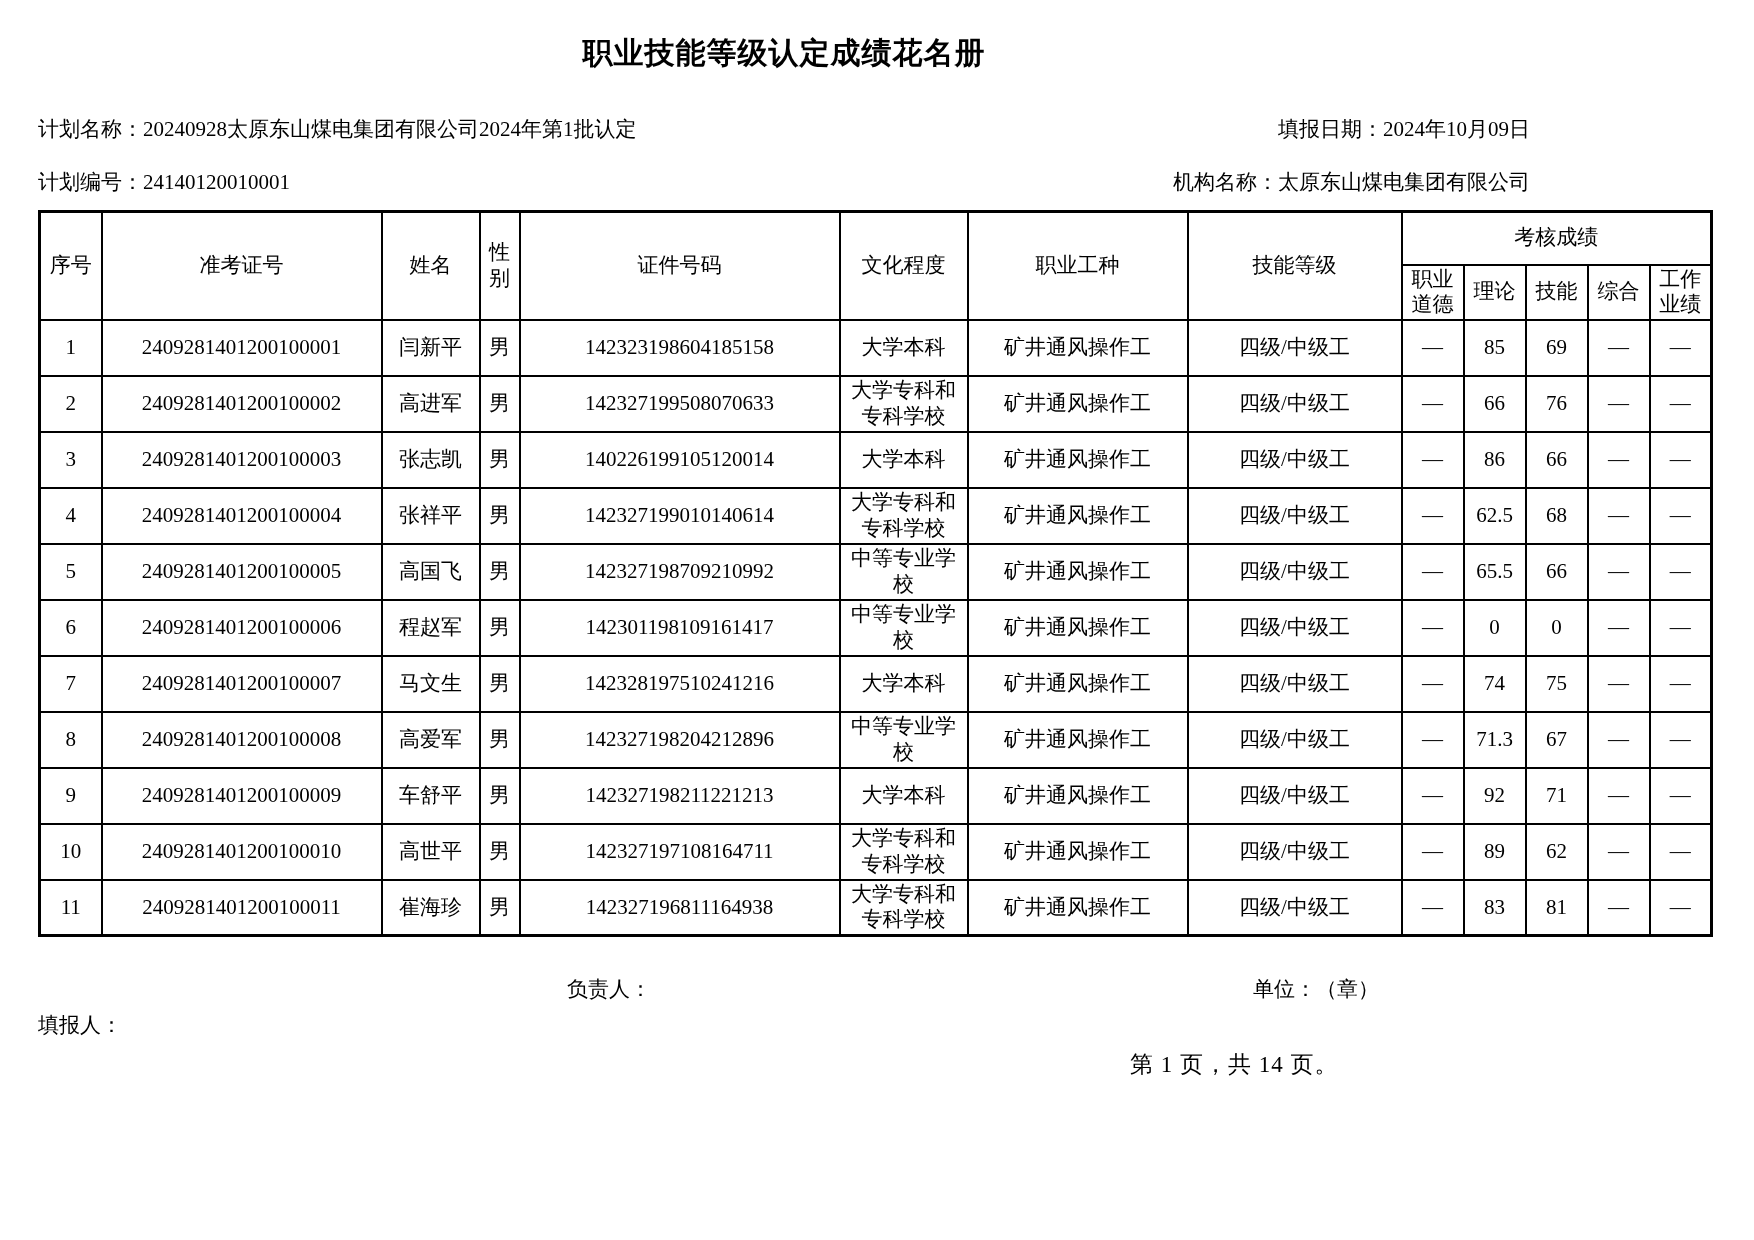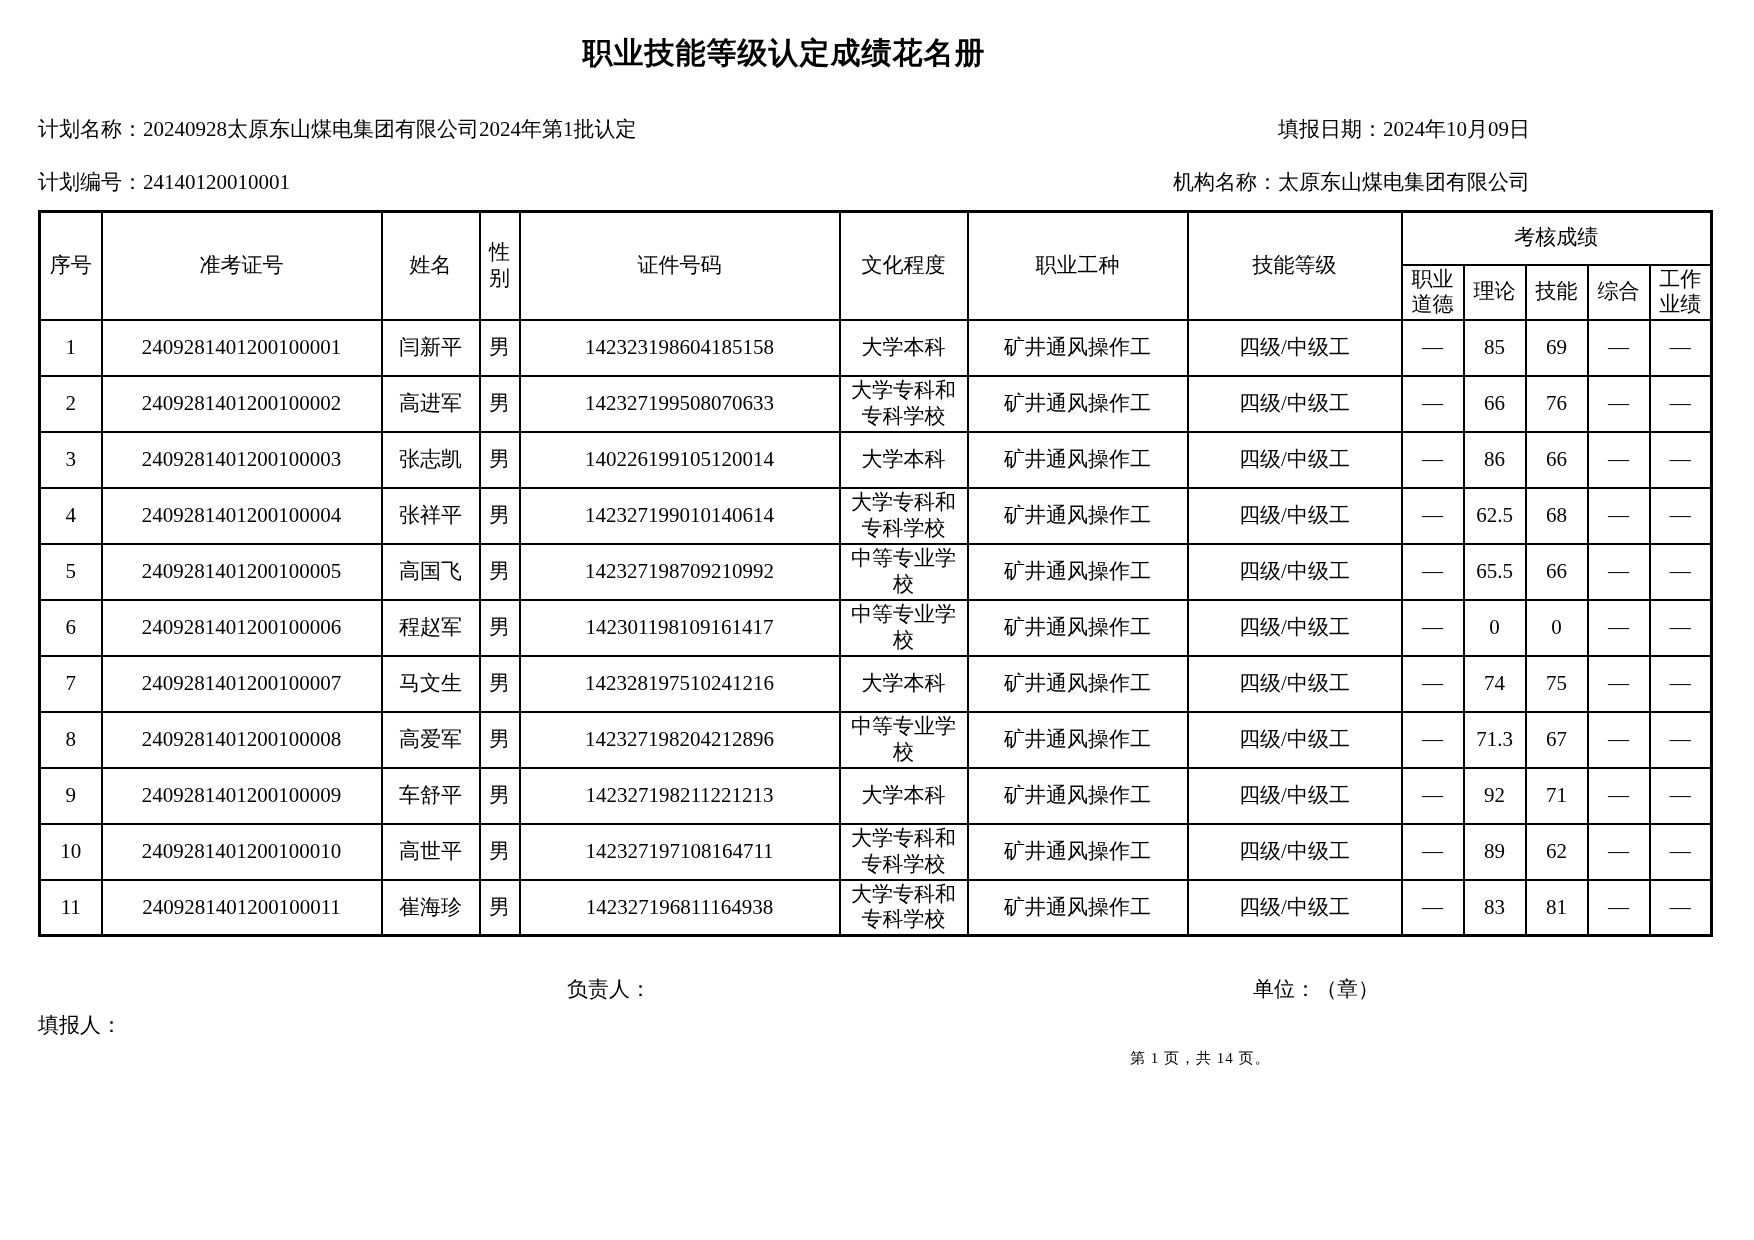--- a/index.html
+++ b/index.html
@@ -33,21 +33,21 @@
   thead tr.group-row { height:53px; }
   thead tr.sub-row  { height:52px; }
   tbody tr { height:56px; }
 
   .footer-row { position:relative; width:1492px; height:28px; margin-top:38px; font-size:21px; }
   .footer-item { position:absolute; top:0; white-space:nowrap; }
   .f-filler  { left:0;margin-top:36px; }
   .f-manager { left:529px; }
   .f-unit    { left:1215px; }
 
-  .page-indicator { margin-top:46px; margin-left:1092px; font-size:15px; letter-spacing:1px;font-family:Liberation Serif, serif; }
+  .page-indicator { margin-top:46px; margin-left:1092px; font-size:23px; letter-spacing:1px;font-family:Liberation Serif, serif; }
 </style>
 </head>
 <body>
 
 <div class="doc">
 
   <div class="head-area">
     <div class="title">职业技能等级认定成绩花名册</div>
 
     <div class="meta-row first">

